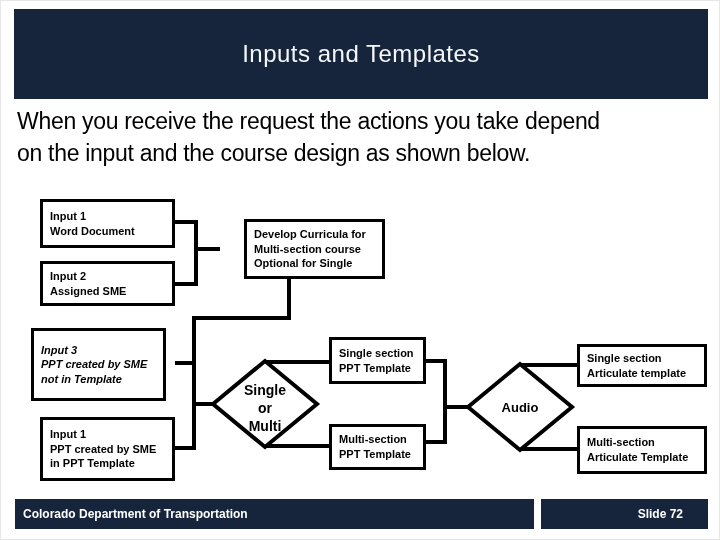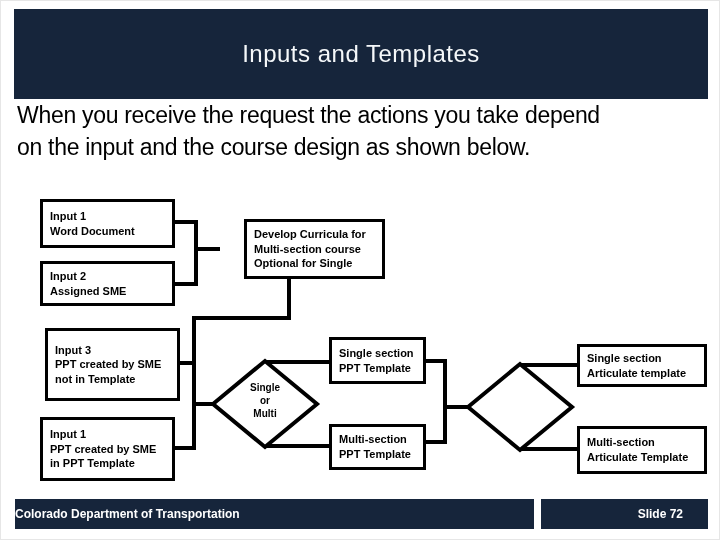--- a/index.html
+++ b/index.html
@@ -2,46 +2,46 @@
 <html style="--navy: #16253B; --text: #000000; --line: #000000; --box_fill: #FFFFFF; --title_text: #F5F8FA;"><head>
 <meta charset="utf-8">
 <style>
   html,body{margin:0;padding:0;background:#fff;}
   .slide{position:relative;width:720px;height:540px;background:#fff;overflow:hidden;
          font-family:"Liberation Sans",sans-serif;box-sizing:border-box;border:1px solid #e6e6e6;}
   .title-bar{position:absolute;left:13px;top:8px;width:694px;height:90px;
              background:var(--navy,#16253B);color:var(--title_text,#fff);
              display:flex;align-items:center;justify-content:center;
              font-size:24px;letter-spacing:.5px;}
-  .intro{position:absolute;left:16px;top:98px;width:704px;color:var(--text,#000);
+  .intro{position:absolute;left:16px;top:104px;width:704px;color:var(--text,#000);
          font-size:23px;line-height:1.4;letter-spacing:-0.3px;white-space:pre-line;}
   .node{position:absolute;background:var(--box_fill,#fff);border:3.5px solid var(--line,#000);
         box-sizing:border-box;display:flex;flex-direction:column;justify-content:center;
         padding-left:7px;padding-right:2px;font-weight:bold;font-size:11px;line-height:1.32;
         color:var(--text,#000);white-space:pre-line;}
   .n-input1{left:39px;top:198px;width:135px;height:49px;}
   .n-input2{left:39px;top:260px;width:135px;height:45px;}
-  .n-input3{left:44px;top:327px;width:135px;height:73px;}
+  .n-input3{left:30px;top:327px;width:135px;height:73px;font-style:italic;}
   .n-input4{left:39px;top:416px;width:135px;height:64px;}
   .n-develop{left:217px;top:218px;width:141px;height:60px;margin-left:26px;}
   .n-single-ppt{left:328px;top:336px;width:97px;height:47px;}
   .n-multi-ppt{left:328px;top:423px;width:97px;height:46px;}
   .n-single-art{left:576px;top:343px;width:130px;height:43px;}
   .n-multi-art{left:576px;top:425px;width:130px;height:48px;}
   .diamond-label{position:absolute;text-align:center;font-weight:bold;color:var(--text,#000);
-                 font-size:10px;line-height:1.28;white-space:pre-line;}
+                 font-size:14px;line-height:1.28;white-space:pre-line;}
   .dl-section{left:214px;top:381px;width:100px;}
   .dl-audio{left:469px;top:399px;width:100px;font-size:13px;}
   svg.wires{position:absolute;left:0;top:0;}
   .connector{stroke:var(--line,#000);stroke-width:4;}
   .diamond{fill:var(--box_fill,#fff);stroke:var(--line,#000);stroke-width:4;}
   .footer-bar{position:absolute;top:498px;height:30px;background:var(--navy,#16253B);
               color:#fff;font-size:12px;font-weight:bold;display:flex;align-items:center;
               box-sizing:border-box;}
-  .footer-left{left:14px;width:519px;}
+  .footer-left{left:14px;width:519px;padding-left:8px;}
   .footer-right{left:540px;width:167px;justify-content:flex-end;padding-right:25px;}
 </style>
 </head>
 <body>
 
 <div class="slide">
 
   <div class="title-bar">
     <span>Inputs and Templates</span>
   </div>
@@ -90,20 +90,21 @@
   <div class="node n-multi-ppt">Multi-section
 PPT Template</div>
   <div class="node n-single-art">Single section
 Articulate template</div>
   <div class="node n-multi-art">Multi-section
 Articulate Template</div>
 
   <div class="diamond-label dl-section">Single
 or
 Multi</div>
+  <div class="diamond-label dl-audio">Audio</div>
 
   <div class="footer-bar footer-left">
     <span>Colorado Department of Transportation</span>
   </div>
   <div class="footer-bar footer-right">
     <span>Slide 72</span>
   </div>
 
 </div>
 

